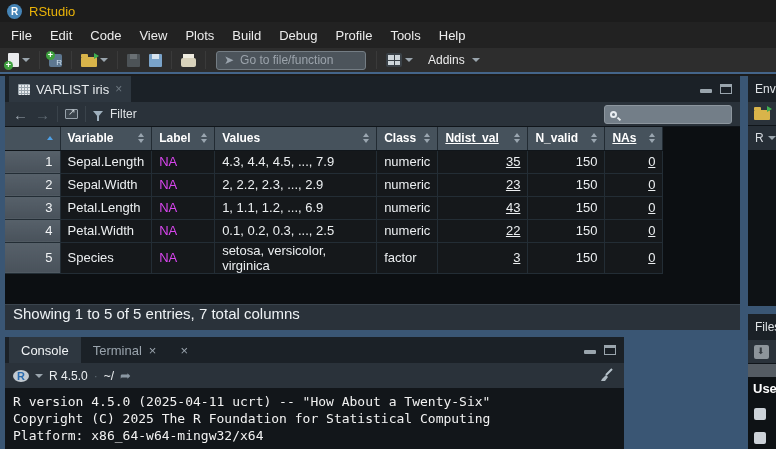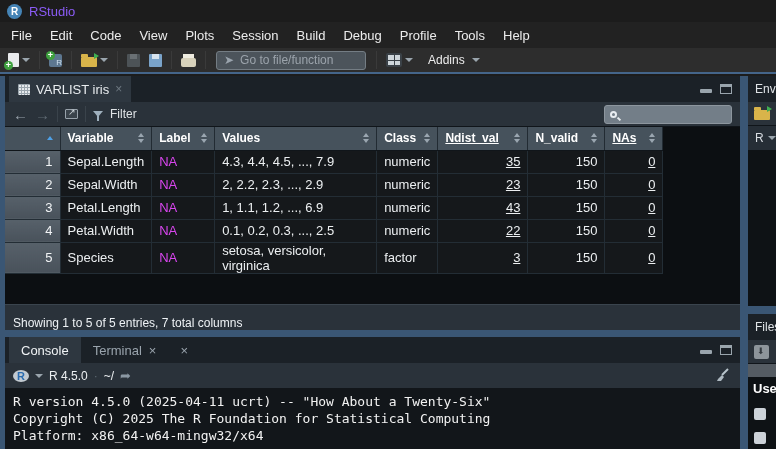--- a/index.html
+++ b/index.html
@@ -6,21 +6,21 @@
   html,body { background:#000; }
   #window {
     width:776px; height:449px; position:relative; overflow:hidden;
     font-family:"Liberation Sans", sans-serif; background:#1c1c1c;
     -webkit-font-smoothing:antialiased;
   }
   
   .titlebar { height:22px; background:#1c1c1c; display:flex; align-items:center; padding-left:7px; gap:7px; }
   .rlogo { width:15px; height:15px; border-radius:50%; background:#4584b6; color:#fff;
            font-size:10px; font-weight:bold; display:flex; align-items:center; justify-content:center; }
-  .title-text { color:#8b5cf6; font-size:13px; }
+  .title-text { color:#eab308; font-size:13px; }
   
   .menubar { height:26px; background:#222222; display:flex; align-items:center; padding-left:2px; }
   .menu-item { color:#ececec; font-size:13px; padding:4px 9px; cursor:default; }
   
   .toolbar { height:26px; background:#2d2d2d; border-bottom:2px solid #44658a;
              display:flex; align-items:center; padding-left:5px; gap:3px; }
   .tb-sep { width:1px; height:18px; background:#1b1b1b; border-right:1px solid #3a3a3a; margin:0 3px; }
   .caret { width:0; height:0; border-left:4px solid transparent; border-right:4px solid transparent;
            border-top:4px solid #9aa5ad; display:inline-block; }
   .tb-btn { display:flex; align-items:center; gap:3px; padding:2px 3px; }
@@ -50,21 +50,21 @@
   .goto-arrow { color:#9aa4ad; font-size:12px; line-height:1; }
   .goto-text { color:#9ba3ab; font-size:12px; }
   .icon-grid { width:16px; height:14px; background:#3a4147; border-radius:2px; display:grid;
     grid-template-columns:1fr 1fr; gap:1px; padding:2px; }
   .icon-grid i { background:#cfd6db; }
   .addins-label { color:#ececec; font-size:12px; margin:0 4px 0 6px; }
   
   .workspace { position:absolute; top:76px; left:0; width:776px; height:373px; background:#3a5674; }
   .panel { background:#10151a; position:absolute; display:flex; flex-direction:column; overflow:hidden; }
   #source-panel { left:5px; top:0; width:735px; height:254px; }
-  #console-panel { left:5px; top:261px; width:735px; height:112px; }
+  #console-panel { left:5px; top:261px; width:619px; height:112px; }
   #env-panel { left:748px; top:0; width:28px; height:230px; }
   #files-panel { left:748px; top:238px; width:28px; height:135px; }
   
   .tabbar { height:26px; background:#1b2127; display:flex; align-items:stretch; flex:none; position:relative; }
   .tab { display:flex; align-items:center; gap:6px; padding:0 9px; font-size:13px; color:#9aa4ad; }
   .tab.active { background:#2e3740; color:#e8ecef; margin-left:4px; }
   .tab .close { color:#6d7880; font-size:12px; }
   .icon-gridtab { width:12px; height:11px; background:#e6eaed; border-radius:1px;
     background-image:linear-gradient(#9aa5ad 1px, transparent 1px), linear-gradient(90deg,#9aa5ad 1px, transparent 1px);
     background-size:3px 3px; }
@@ -103,21 +103,21 @@
   .c4{width:57px;} .c5{width:90px;text-decoration:underline;} .c6{width:77px;} .c7{width:58px;text-decoration:underline;}
   .ar { text-align:right; }
   .na { color:#d946ef; }
   .hflex { display:flex; align-items:center; justify-content:space-between; gap:4px; }
   .sort { display:flex; flex-direction:column; gap:2px; align-items:center; }
   .sort i { width:0; height:0; border-left:3px solid transparent; border-right:3px solid transparent; display:block; }
   .sort .up { border-bottom:4px solid #9aa6b0; }
   .sort .dn { border-top:4px solid #9aa6b0; }
   .sort .up.sorted { border-bottom:4px solid #4ea1e8; }
   .statusbar { position:absolute; left:0; right:0; bottom:0; height:26px; background:#2a323a;
-    border-top:1px solid #3a444d; color:#eef2f5; font-size:12px; display:flex; align-items:flex-end; padding-left:8px; }
+    border-top:1px solid #3a444d; color:#eef2f5; font-size:15px; display:flex; align-items:flex-start; padding-left:8px; }
   
   .ctab { display:flex; align-items:center; gap:7px; padding:0 12px; font-size:13px; color:#9aa4ad; }
   .ctab.active { background:#2e3740; color:#f0f3f5; margin-left:4px; }
   .console-toolbar { height:25px; background:#2a323a; display:flex; align-items:center; gap:6px;
     padding:0 8px; flex:none; position:relative; }
   .rlogo-sm { width:16px; height:12px; border-radius:50%; background:#c2cad1; color:#2a6cb0;
     font-size:11px; font-weight:bold; display:flex; align-items:center; justify-content:center; }
   .rver { color:#eceff1; font-size:12px; }
   .dot { color:#5f6a73; font-size:12px; }
   .wdir { color:#eceff1; font-size:12px; }
@@ -149,21 +149,20 @@
     <div class="rlogo">R</div>
     <span class="title-text">RStudio</span>
   </div>
 
   <div class="menubar">
     <span class="menu-item">File</span>
     <span class="menu-item">Edit</span>
     <span class="menu-item">Code</span>
     <span class="menu-item">View</span>
     <span class="menu-item">Plots</span>
-    <span class="menu-item">Session</span>
     <span class="menu-item">Build</span>
     <span class="menu-item">Debug</span>
     <span class="menu-item">Profile</span>
     <span class="menu-item">Tools</span>
     <span class="menu-item">Help</span>
   </div>
 
   <div class="toolbar">
     <div class="tb-btn">
       <span class="icon-doc"></span>

